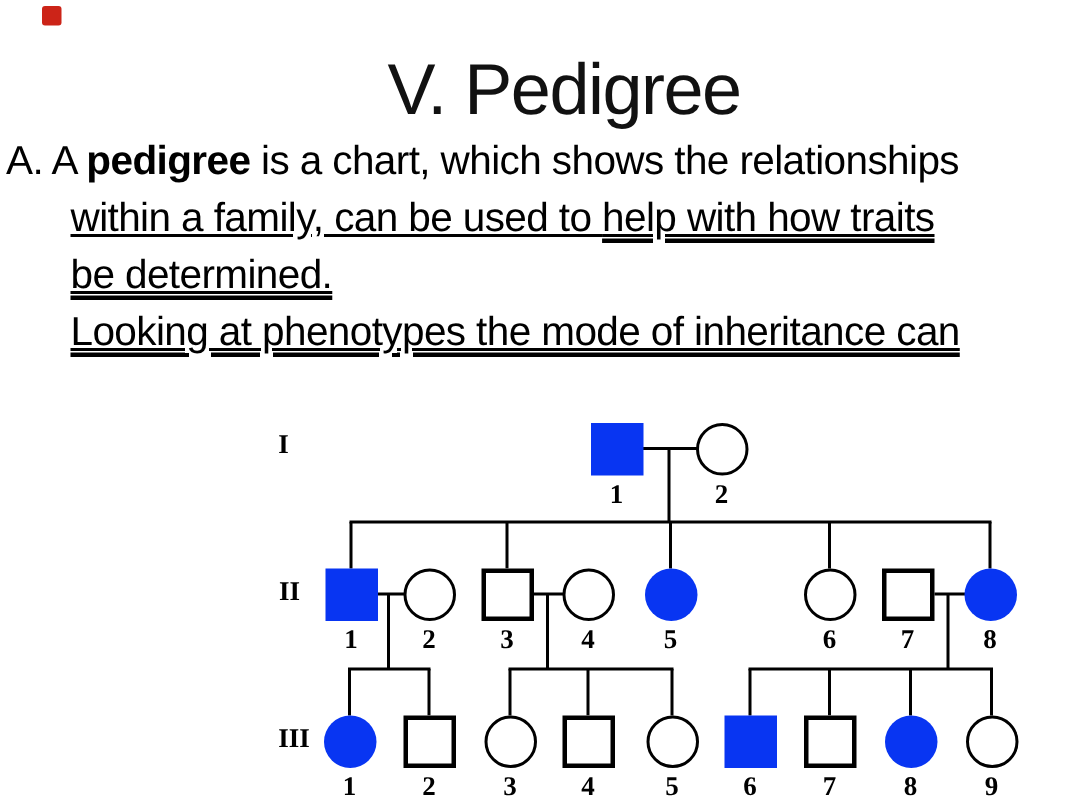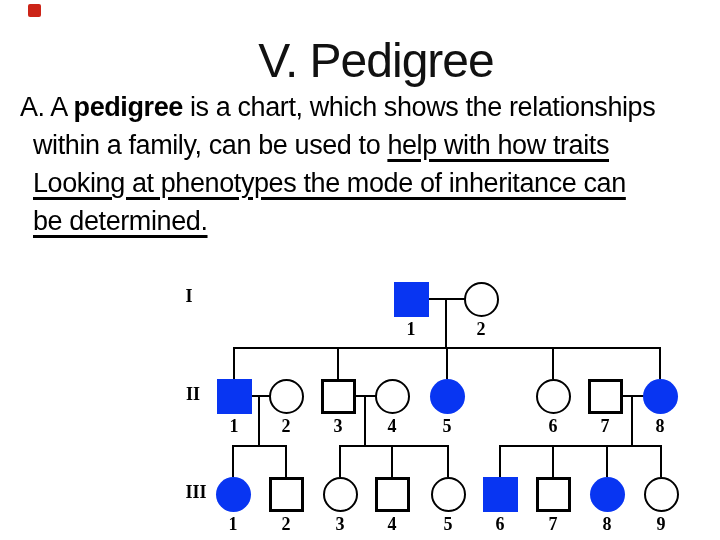--- a/index.html
+++ b/index.html
@@ -33,24 +33,24 @@
     position: absolute;
     top: 88px; left: 0;
     width: 720px;
     font-size: 27px;
     letter-spacing: -0.4px;
     color: #000;
   }
   .pline {
     height: 38px;
     line-height: 38px;
-    padding-left: 20px;
+    padding-left: 4px;
     white-space: nowrap;
   }
-  .pline.indent { padding-left: 33px; }
+  .pline.indent { padding-left: 47px; text-decoration: underline; }
   .seg.bold { font-weight: bold; }
   .seg.underline {
     text-decoration: underline;
     text-decoration-thickness: 2.5px;
     text-underline-offset: 5px;
   }
   .pedigree { position: absolute; left: 0; top: 0; width: 720px; height: 540px; }
   .pline-rect { position: absolute; }
   .person {
     position: absolute;
@@ -74,22 +74,22 @@
 </style>
 </head>
 <body>
 
 <div class="slide">
   <div class="marker" style="background: rgb(204, 36, 24);"></div>
   <div class="title">V. Pedigree</div>
   <div class="paragraph">
       <div class="pline"><span class="seg">A. A </span><span class="seg bold">pedigree</span><span class="seg"> is a chart, which shows the relationships</span></div>
       <div class="pline indent"><span class="seg">within a family, can be used to </span><span class="seg underline">help with how traits</span></div>
+      <div class="pline indent"><span class="seg underline">be determined.</span></div>
       <div class="pline indent"><span class="seg underline">Looking at phenotypes the mode of inheritance can</span></div>
-      <div class="pline indent"><span class="seg underline">be determined.</span></div>
     </div>
   <div class="pedigree">
       <div class="pline-rect" style="left: 427.25px; top: 297.75px; width: 37.5px; height: 2.5px; background: rgb(0, 0, 0);"></div>
       <div class="pline-rect" style="left: 444.75px; top: 299px; width: 2.5px; height: 49px; background: rgb(0, 0, 0);"></div>
       <div class="pline-rect" style="left: 232.75px; top: 346.75px; width: 428.5px; height: 2.5px; background: rgb(0, 0, 0);"></div>
       <div class="pline-rect" style="left: 232.75px; top: 348px; width: 2.5px; height: 30.5px; background: rgb(0, 0, 0);"></div>
       <div class="pline-rect" style="left: 336.75px; top: 348px; width: 2.5px; height: 30.5px; background: rgb(0, 0, 0);"></div>
       <div class="pline-rect" style="left: 445.75px; top: 348px; width: 2.5px; height: 30.5px; background: rgb(0, 0, 0);"></div>
       <div class="pline-rect" style="left: 551.75px; top: 348px; width: 2.5px; height: 30.5px; background: rgb(0, 0, 0);"></div>
       <div class="pline-rect" style="left: 658.75px; top: 348px; width: 2.5px; height: 30.5px; background: rgb(0, 0, 0);"></div>

